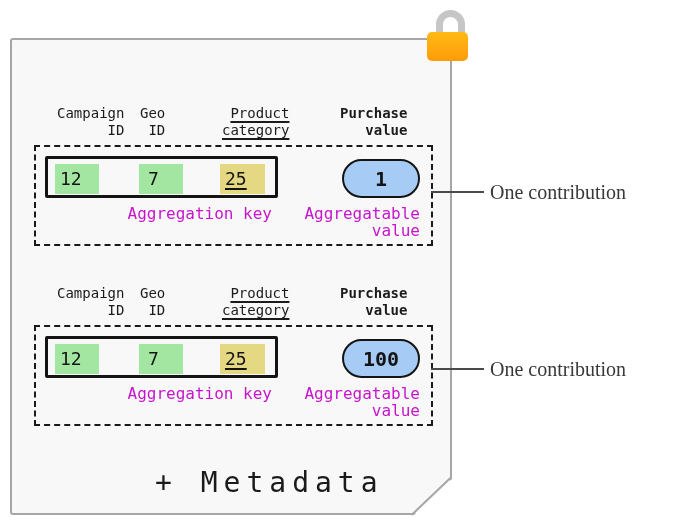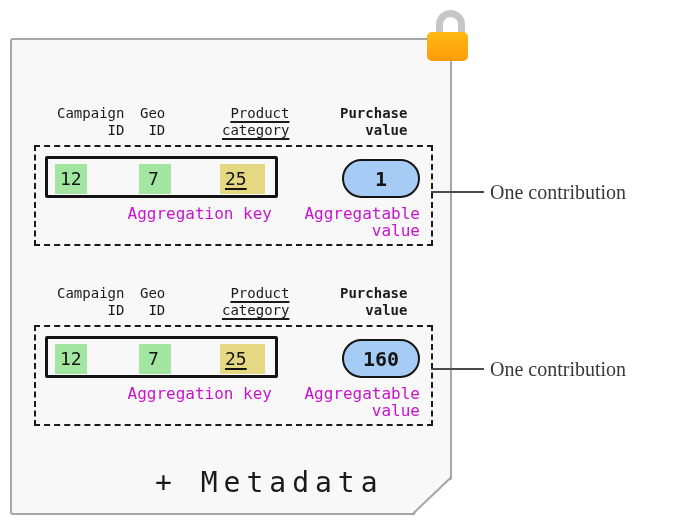--- a/index.html
+++ b/index.html
@@ -38,21 +38,21 @@
   .head-measure  { left:328px; font-weight:bold; }
   .u { text-decoration:underline; text-underline-offset:3px; text-decoration-thickness:1.5px; }
 
   .dashed-box { position:absolute; left:22px; top:42px; width:399px; height:101px;
           box-sizing:border-box; border:2px dashed #1a1a1a; }
 
   .key-box { position:absolute; left:33px; top:53px; width:233px; height:42px;
           box-sizing:border-box; border:3px solid #141414; border-radius:2px;
           background:var(--card-bg,#f8f8f8); }
 
-  .cell { position:absolute; top:61px; width:32px; height:30px; box-sizing:border-box;
+  .cell { position:absolute; top:61px; width:44px; height:30px; box-sizing:border-box;
           font-size:18px; line-height:30px; color:#141414; padding-left:5px;
           background:var(--key-green,#a2e6a2); }
   .cell-1 { left:43px; }
   .cell-2 { left:127px; padding-left:9px; }
   .cell-3 { left:208px; width:45px; background:var(--key-yellow,#e4d882); }
   .cell-3 .cv { text-decoration:underline; text-underline-offset:3px; text-decoration-thickness:1.5px; }
 
   .value-oval { position:absolute; left:330px; top:56px; width:78px; height:39px;
           box-sizing:border-box; border:2px solid #141414; border-radius:20px;
           background:var(--value-blue,#a6ccf5); display:flex; align-items:center;
@@ -148,21 +148,21 @@
         <span class="cv">12</span>
       </div>
       <div class="cell cell-2">
         <span class="cv">7</span>
       </div>
       <div class="cell cell-3">
         <span class="cv">25</span>
       </div>
 
       <div class="value-oval">
-        <span>160</span>
+        <span>100</span>
       </div>
 
       <div class="agg-key-label">Aggregation key</div>
       <div class="agg-val-label">
         <div>Aggregatable</div>
         <div>value</div>
       </div>
     </div>
 
     <div class="metadata">+ Metadata</div>

